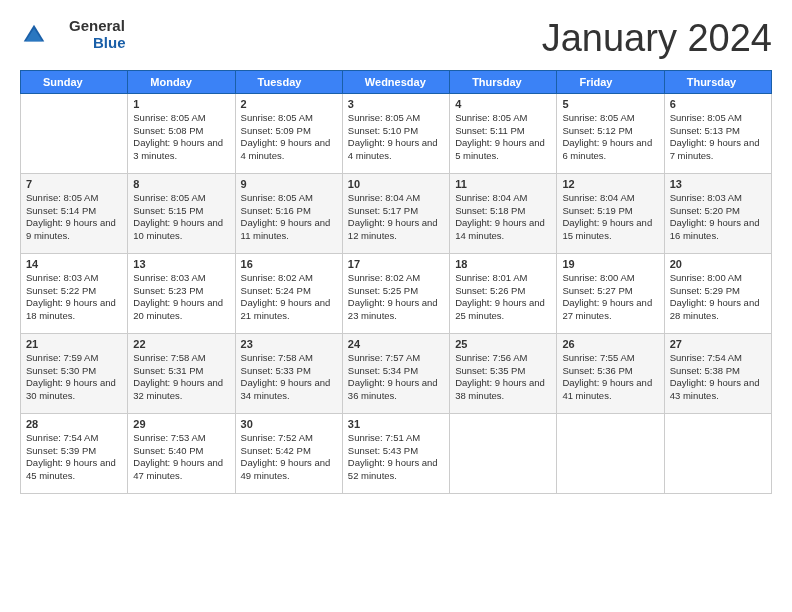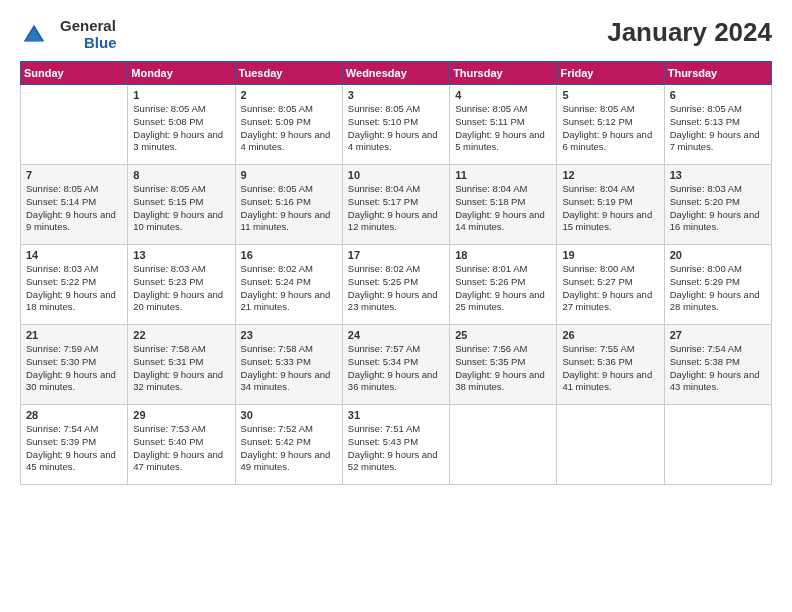--- a/index.html
+++ b/index.html
@@ -17,21 +17,21 @@
     }
     .header {
       display: flex;
       justify-content: space-between;
       align-items: flex-start;
       margin-bottom: 10px;
     }
     .logo {
       display: flex;
       align-items: center;
-      gap: 12px;
+      gap: 21px;
     }
     .logo-text {
       display: flex;
       flex-direction: column;
       line-height: 1.1;
     }
     .logo-general {
       font-size: 15px;
       font-weight: bold;
       color: #333;
@@ -43,38 +43,38 @@
       margin-left: 24px;
     }
     .logo-icon {
       width: 28px;
       height: 28px;
     }
     .title-block {
       text-align: right;
     }
     .title-month {
-      font-size: 26px;
-      font-weight: bold;
+      font-size: 38px;
+      font-weight: normal;
       color: #333;
       line-height: 1.1;
     }
     .title-location {
       font-size: 14px;
       color: #555;
     }
     table {
       width: 100%;
       border-collapse: collapse;
       font-size: 10px;
     }
     thead tr th {
-      background-color: #be185d;
+      background-color: #3b82f6;
       color: #fff;
-      padding: 5px 3px;
+      padding: 5px 22px;
       text-align: left;
       font-size: 11px;
       font-weight: bold;
       border: 1px solid #1a5fa8;
     }
     tbody tr td {
       border: 1px solid #ccc;
       padding: 4px 5px;
       vertical-align: top;
       width: calc(100% / 7);

